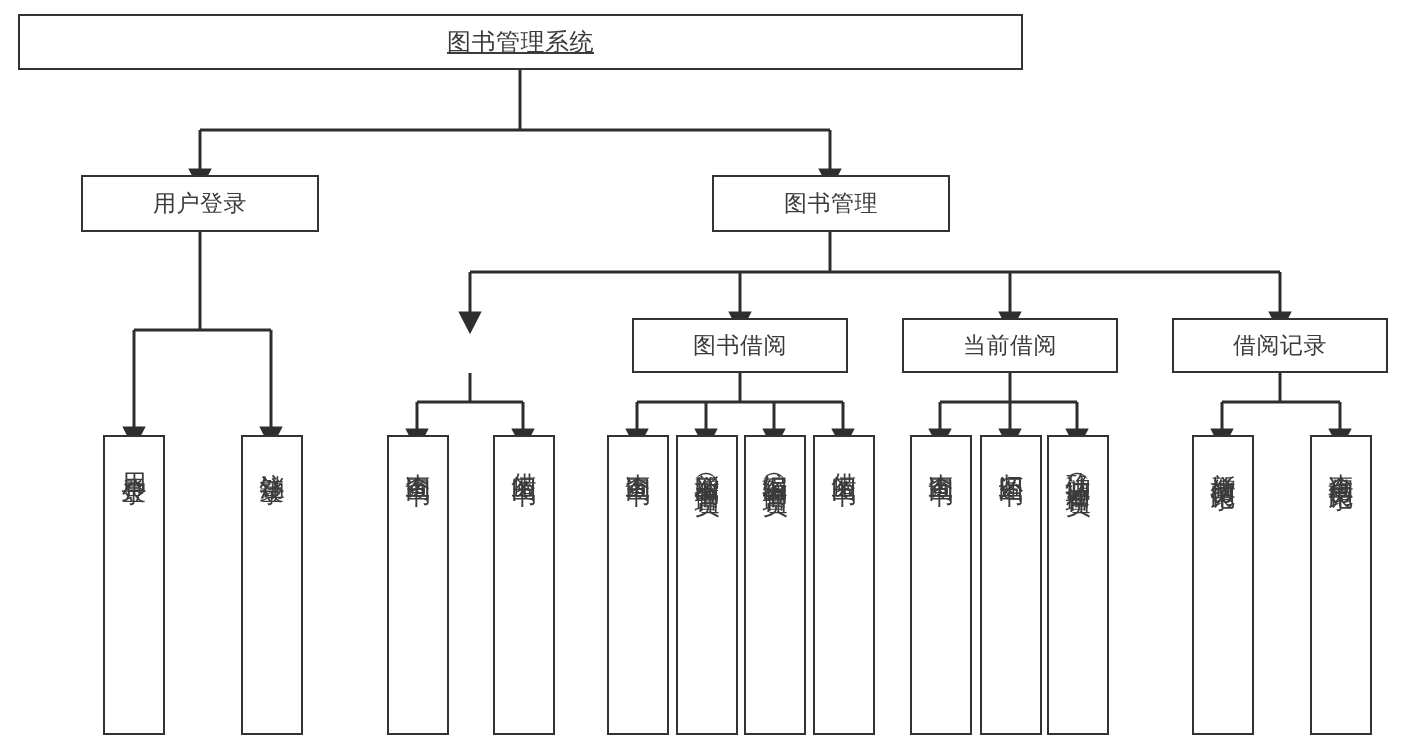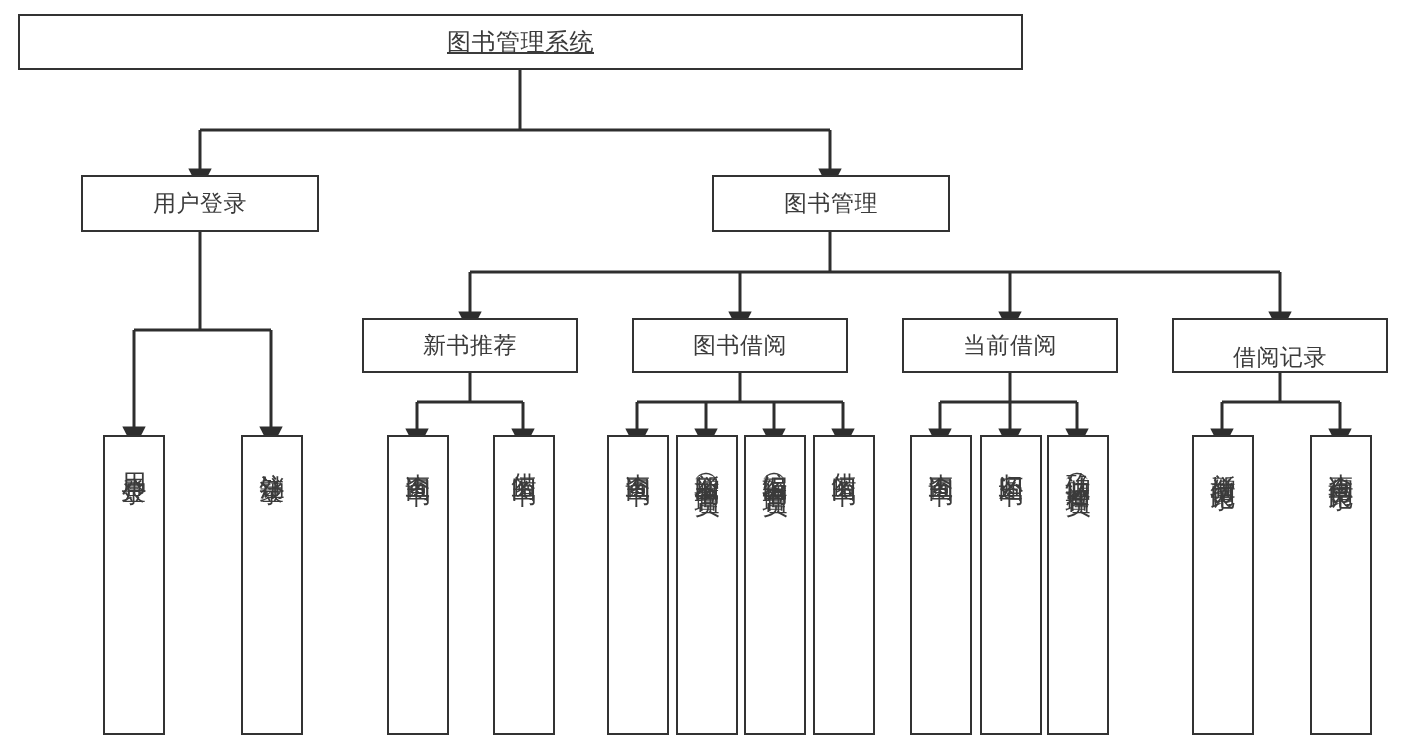--- a/index.html
+++ b/index.html
@@ -132,30 +132,27 @@
     <span class="label">图书管理系统</span>
   </div>
 
   <div class="node horiz" style="left:81px; top:175px; width:238px; height:57px;">
     <span class="label">用户登录</span>
   </div>
   <div class="node horiz" style="left:712px; top:175px; width:238px; height:57px;">
     <span class="label">图书管理</span>
   </div>
 
-  <div class="node horiz" style="left:362px; top:318px; width:216px; height:55px;">
-    <span class="label">新书推荐</span>
-  </div>
   <div class="node horiz" style="left:632px; top:318px; width:216px; height:55px;">
     <span class="label">图书借阅</span>
   </div>
   <div class="node horiz" style="left:902px; top:318px; width:216px; height:55px;">
     <span class="label">当前借阅</span>
   </div>
-  <div class="node horiz" style="left:1172px; top:318px; width:216px; height:55px;align-items:flex-end;">
+  <div class="node horiz" style="left:1172px; top:318px; width:216px; height:55px;">
     <span class="label">借阅记录</span>
   </div>
 
   <div class="node vert" style="left:103px; top:435px; width:62px; height:300px;">
     <span class="label">用户登录</span>
   </div>
   <div class="node vert" style="left:241px; top:435px; width:62px; height:300px;">
     <span class="label">注销登录</span>
   </div>
 

